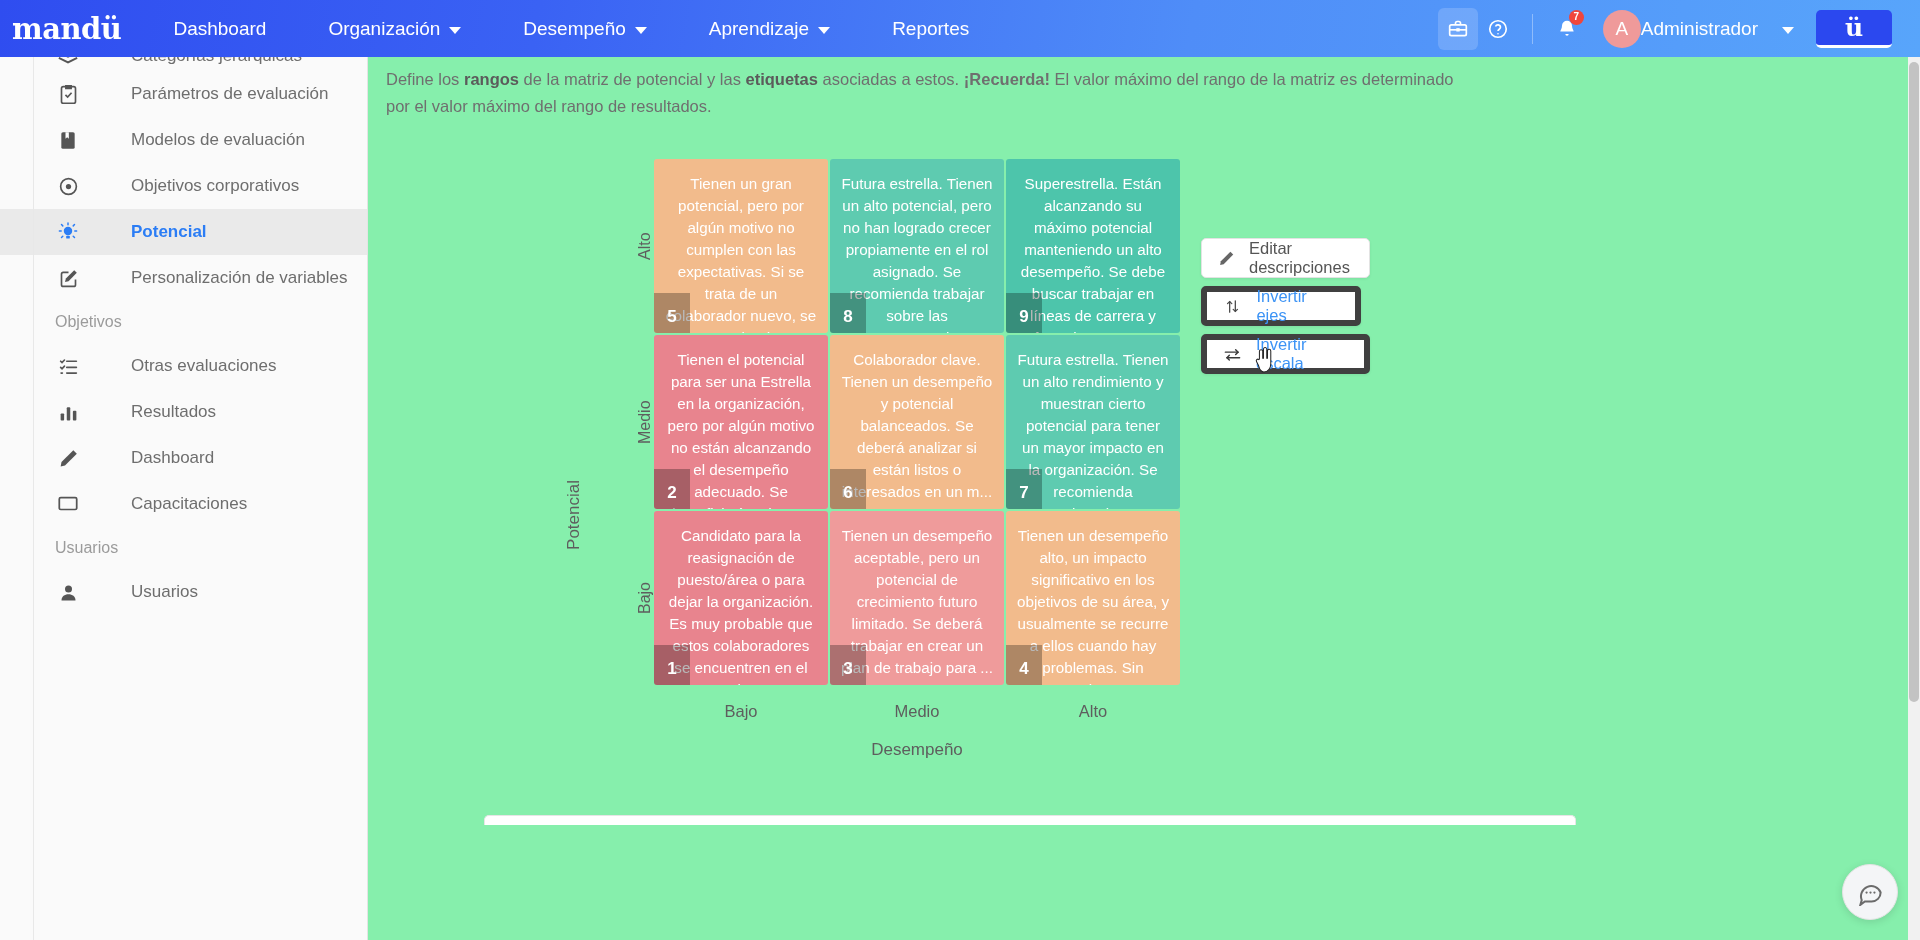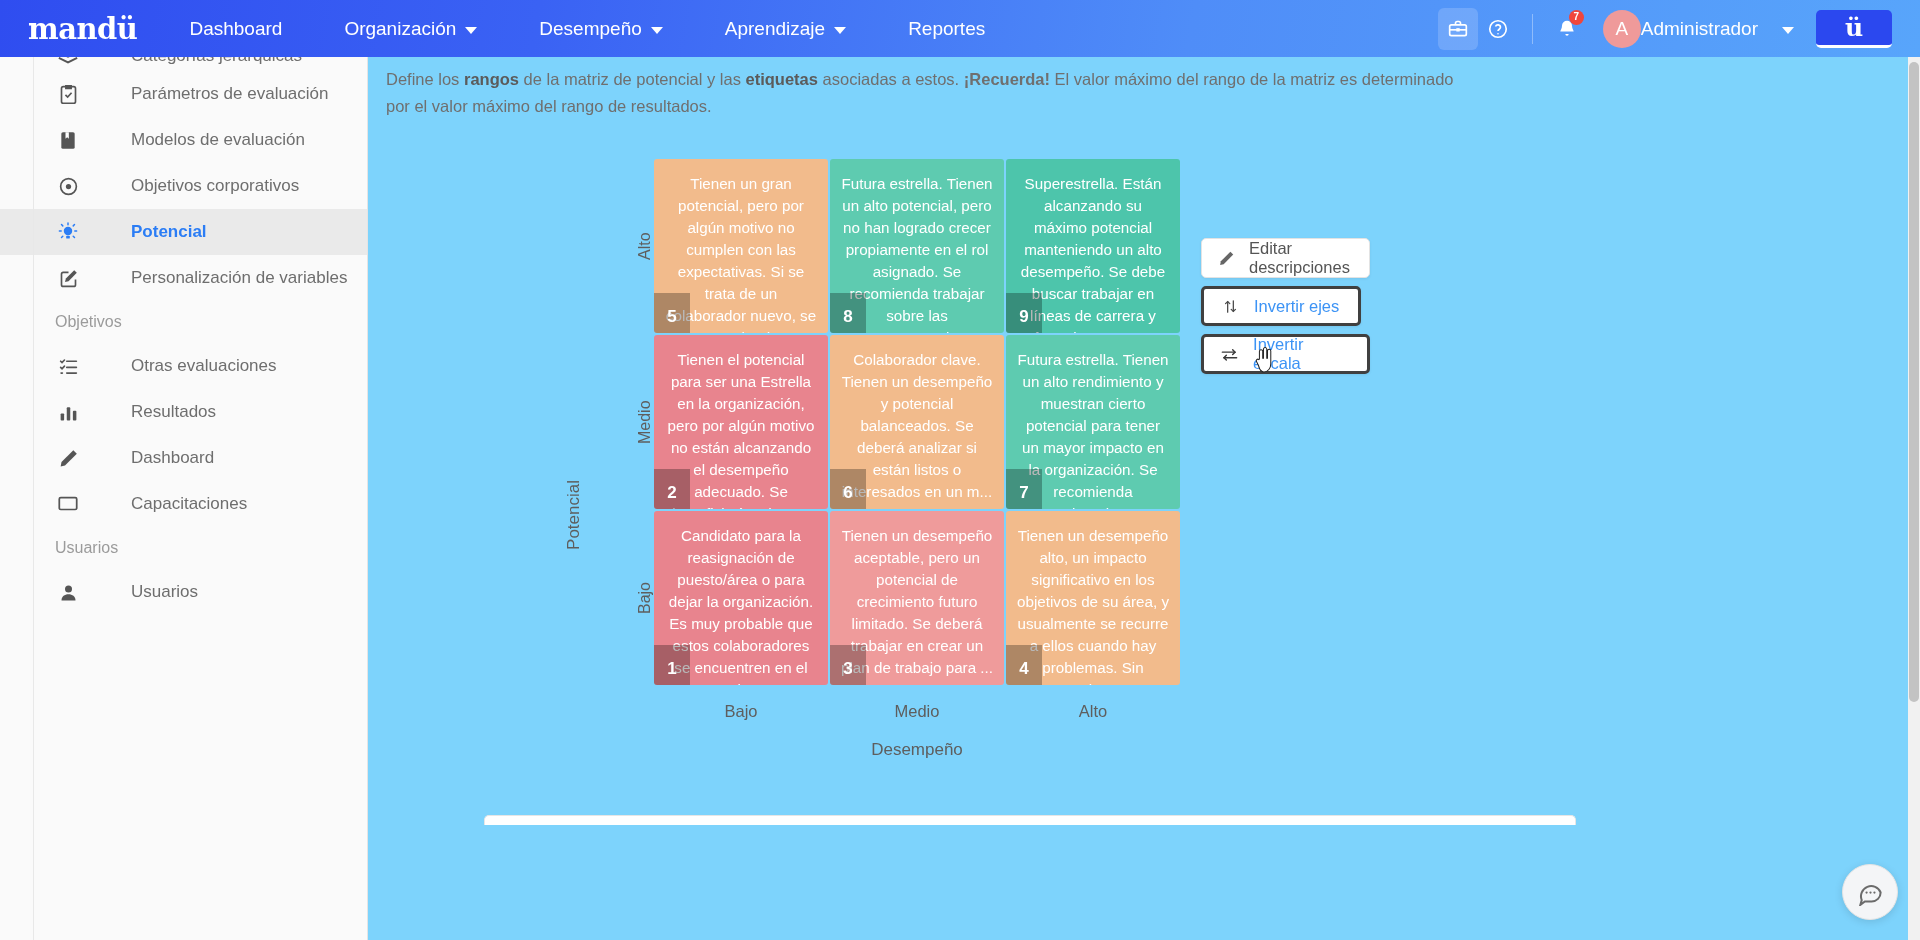--- a/index.html
+++ b/index.html
@@ -13,21 +13,21 @@
 
   
   .topbar {
     position: absolute; top: 0; left: 0;
     width: 1920px; height: 57px;
     background: linear-gradient(100deg, #2f4df0 0%, #3a62f4 28%, #4f8df8 62%, #58a5fb 100%);
     display: flex; align-items: center;
     z-index: 50;
   }
   .brand {
-    margin-left: 28px;
+    margin-left: 12px;
     color: #fff;
     font-family: "DejaVu Serif", serif;
     font-size: 29px;
     font-weight: 700;
     letter-spacing: -0.5px;
   }
   .nav-items { display: flex; align-items: center; margin-left: 42px; }
   .nav-item {
     color: #ffffff;
     font-size: 19px;
@@ -99,21 +99,21 @@
   .side-head {
     padding-left: 55px; color: #9b9b9b; font-size: 16px;
     height: 42px; display: flex; align-items: center;
   }
   .clip-top { height: 30px; overflow: hidden; }
 
   
   .main {
     position: absolute; top: 57px; left: 368px;
     width: 1552px; height: 883px;
-    background: #7dd3fc; overflow: hidden;
+    background: #86efac; overflow: hidden;
   }
   .desc {
     margin: 9px 80px 0 18px;
     color: #6f6f6f; font-size: 16.5px; line-height: 1.65;
     max-width: 1090px;
   }
   .desc b { color: #5b5b5b; font-weight: 700; }
   .desc .rec { color: #6f6f6f; font-weight: 700; }
 
   
@@ -170,21 +170,21 @@
   .actions { position: absolute; left: 833px; top: 88px; width: 215px; }
   .abtn {
     display: flex; align-items: center; gap: 14px;
     height: 40px; margin-bottom: 8px;
     background: #fff; border: 1px solid #e3e3e3;
     border-radius: 5px; padding: 0 16px;
     font-size: 16.5px; color: #555;
     box-shadow: 0 1px 3px rgba(0,0,0,0.07);
     cursor: pointer;
   }
-  .abtn.primary { border: 3px solid #404040; color: #3c93f5; width: 178px; }
+  .abtn.primary { border: 6px solid #404040; color: #3c93f5; width: 178px; }
   .abtn.w205 { width: 169px; }
   .abtn.w160 { width: 160px; }
   .abtn .bic { width: 20px; display: flex; align-items: center; justify-content: center; }
 
   .cursor-hand {
     position: absolute; left: 885px; top: 196px;
     width: 22px; height: 26px; pointer-events: none;
   }
 
   

